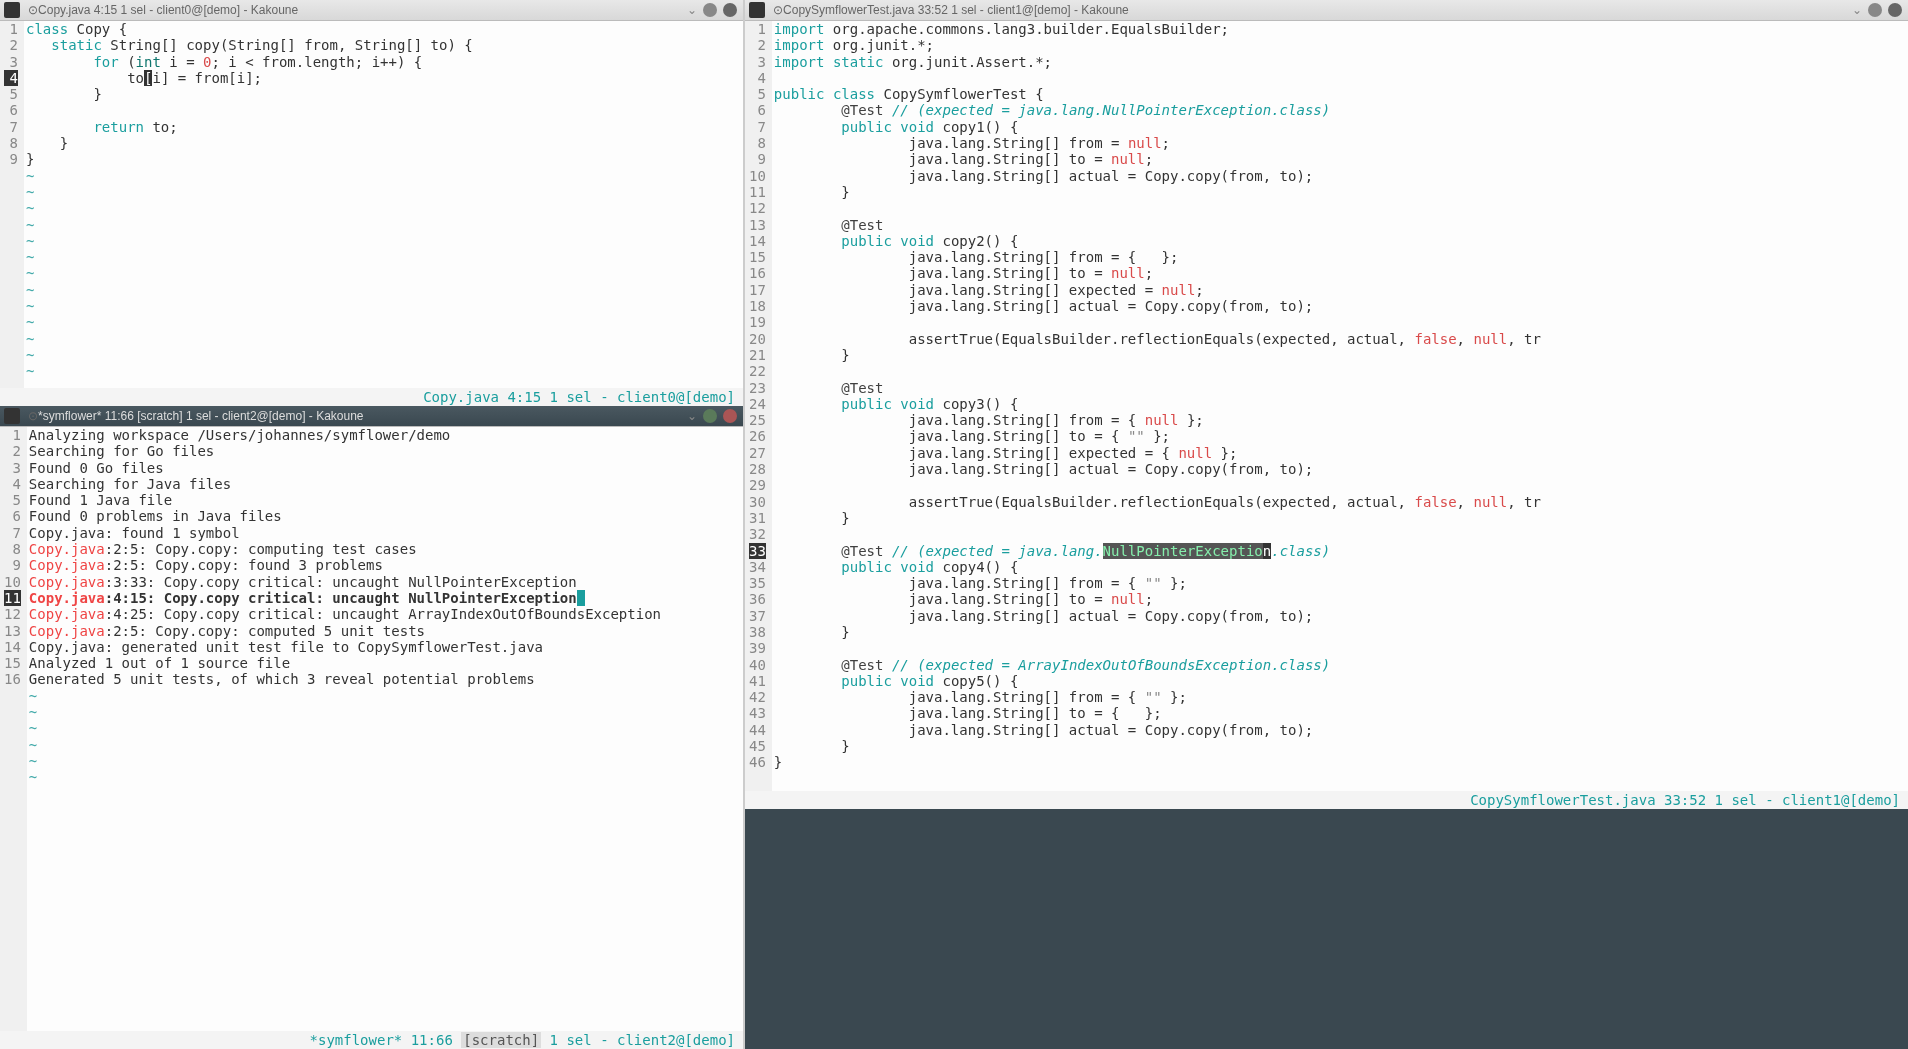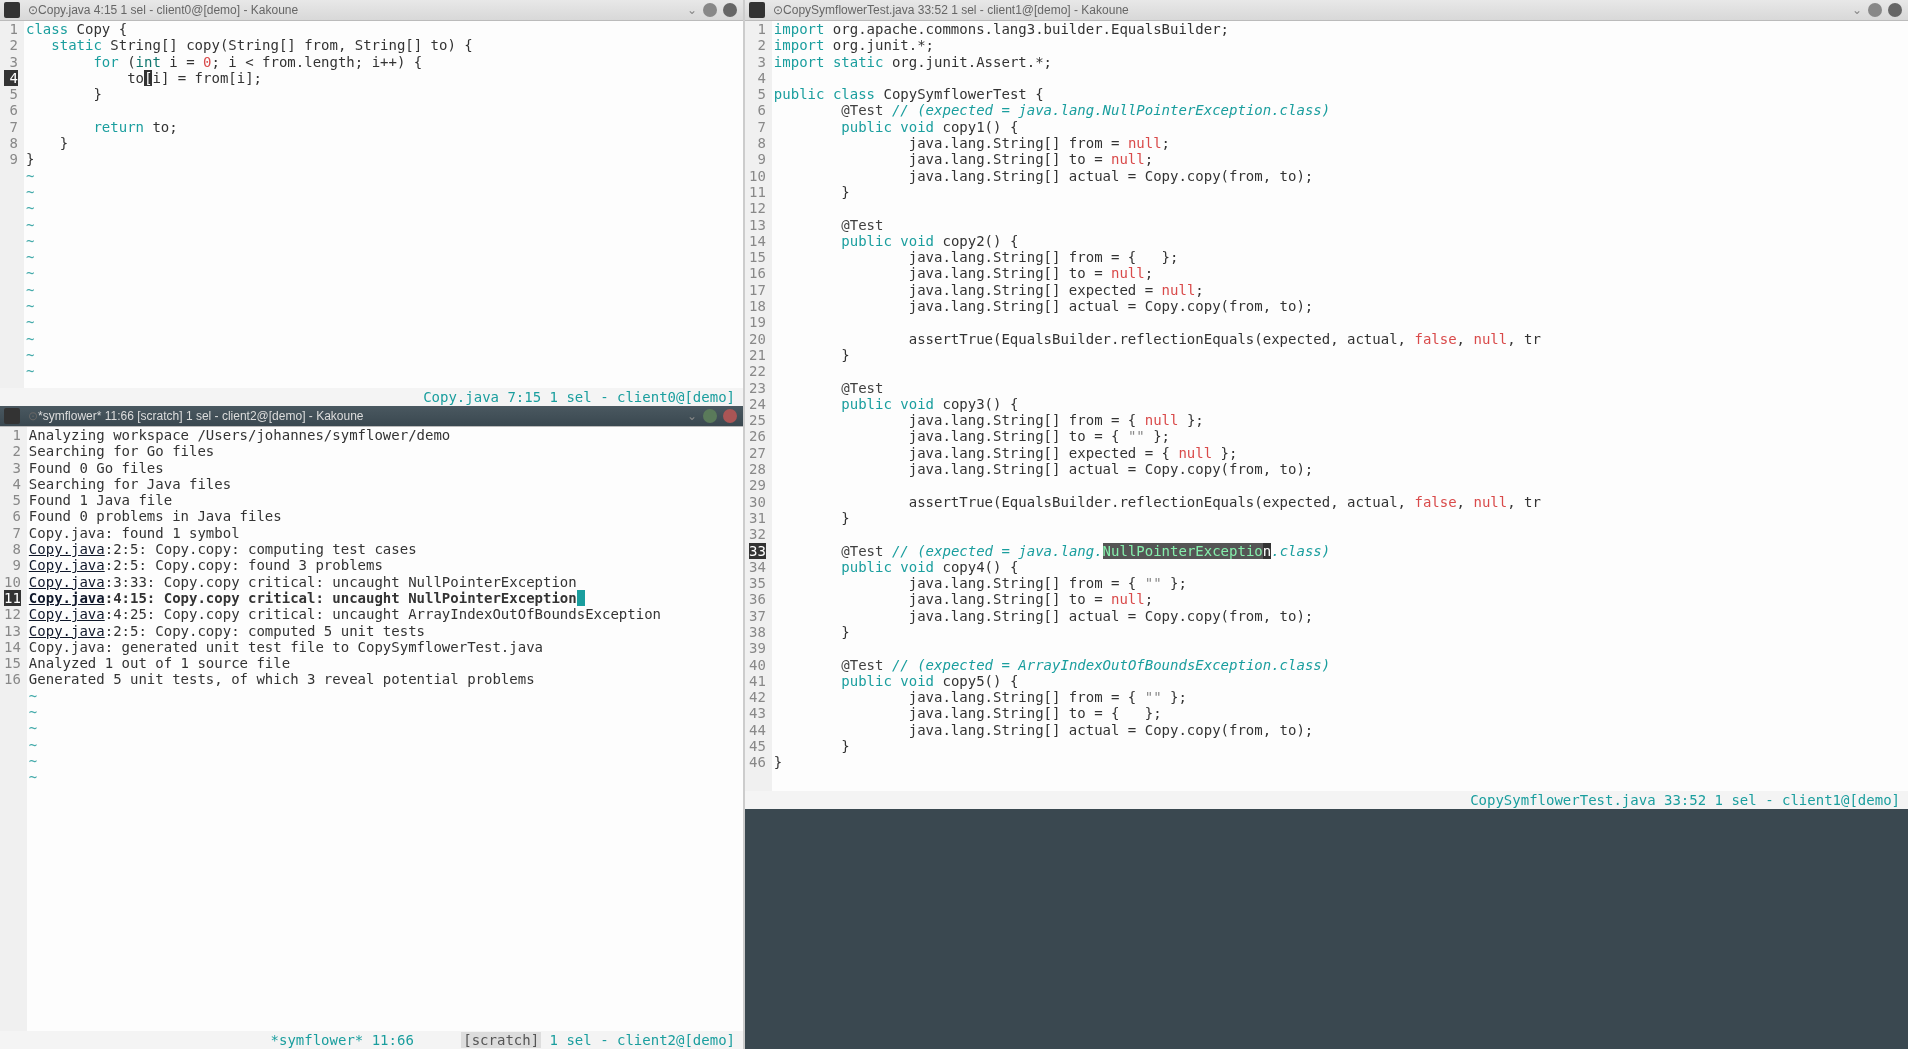--- a/index.html
+++ b/index.html
@@ -70,33 +70,33 @@
 .code .kw { color: #1a9e9e; }
 .code .ty { color: #0f766e; }
 .code .num { color: #d94a4a; }
 .code .ann { color: #404040; }
 .code .cm { color: #1a9e9e; font-style: italic; margin-top: 48px; }
 .code .nl { color: #d94a4a; }
 .code .str { color: #888; }
 .code .curs { background: #333; color: #fff; }
 .code .sel { background: #555; color: #86efac; }
 .code .tilde { color: #4aa; }
-.code .link { color: #0f172a; text-decoration: underline; }
+.code .link { color: #ef4444; }
 .code .hlline { font-weight: bold; }
 .code .hlcurs { background: #1a9e9e; color: #fff; }
 .statusline {
   background: #f4f4f4;
   color: #1a9e9e;
   text-align: right;
   padding: 0 8px;
   line-height: 18px;
   font-size: 14px;
   height: 18px;
 }
-.statusline .scratch { background: #ddd; color: #555; padding: 0 2px; margin-left: 39px; }
+.statusline .scratch { background: #ddd; color: #555; padding: 0 2px; }
 .blank { background: #3a4850; height: 100%; }
 </style>
 </head>
 <body>
 
 <div class="left-col">
   <div class="pane pane-top">
     <div class="titlebar">
       <span class="app-icon"></span>
       <span class="pin">⊙</span>
@@ -148,21 +148,21 @@
 <span class="tilde">~</span>
 <span class="tilde">~</span>
 <span class="tilde">~</span>
 <span class="tilde">~</span>
 <span class="tilde">~</span>
 <span class="tilde">~</span>
 <span class="tilde">~</span>
 <span class="tilde">~</span>
 </div>
     </div>
-    <div class="statusline">Copy.java 7:15  1 sel - client0@[demo]</div>
+    <div class="statusline">Copy.java 4:15  1 sel - client0@[demo]</div>
   </div>
 
   <div class="pane pane-bottom">
     <div class="titlebar active">
       <span class="app-icon"></span>
       <span class="pin">⊙</span>
       <span class="title">*symflower* 11:66 [scratch] 1 sel - client2@[demo] - Kakoune</span>
       <span class="controls">
         <span class="chevron">⌄</span>
         <span class="circ max"></span>

